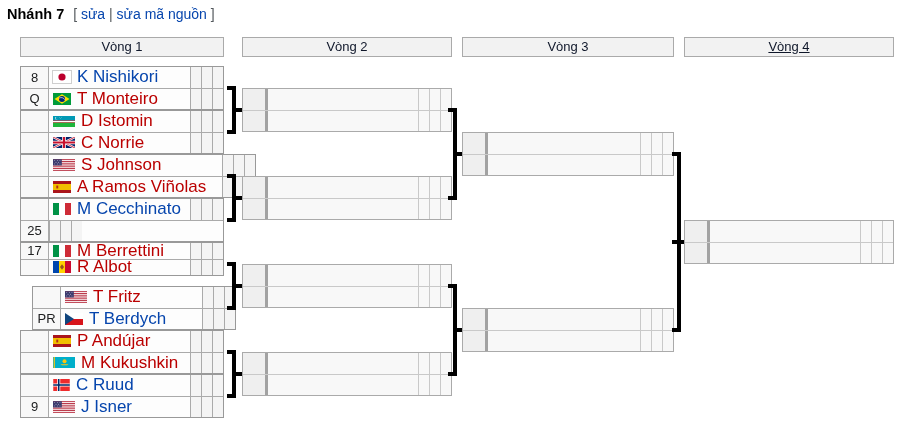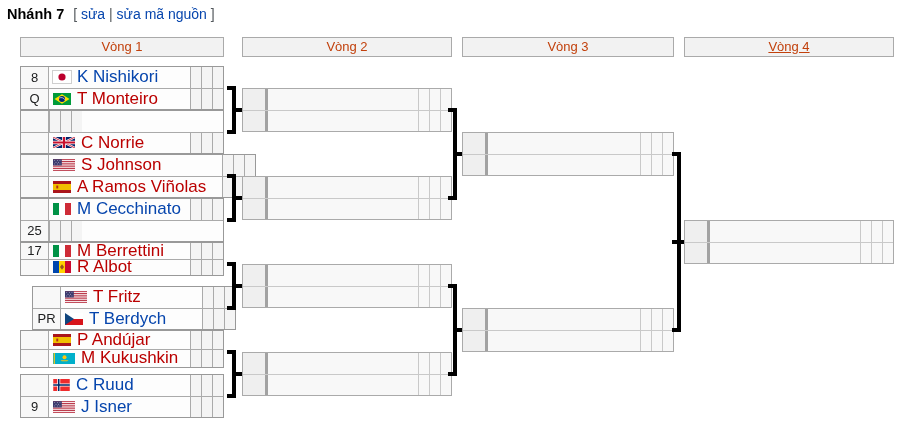--- a/index.html
+++ b/index.html
@@ -13,21 +13,21 @@
 
   
   .heading{position:absolute;left:7px;top:5px;white-space:nowrap;}
   .htitle{font-weight:bold;font-size:14.5px;color:#000;}
   .editsec{margin-left:9px;font-size:14px;}
   .b{color:#54595d;}
   .elink{color:var(--link-blue);text-decoration:none;cursor:pointer;}
 
   
   .rhead{position:absolute;top:37px;height:20px;background:#f2f2f2;border:1px solid #aaa;
-         box-sizing:border-box;text-align:center;font-size:13px;line-height:17px;color:#c2410c;}
+         box-sizing:border-box;text-align:center;font-size:13px;line-height:17px;color:#0f172a;}
 
   
   .match{position:absolute;box-sizing:border-box;display:flex;flex-direction:column;}
   .m-r1{border:1px solid #999;background:#fdfdfd;}
   .prow{flex:1;display:flex;min-height:0;align-items:stretch;}
   .prow + .prow{border-top:1px solid #aaa;}
   .seed{width:27px;flex:0 0 27px;border-right:1px solid #aaa;background:#f8f8f8;
         display:flex;align-items:center;justify-content:center;font-size:13px;color:#202122;}
   .pname{flex:1;display:flex;align-items:center;padding-left:4px;gap:6px;font-size:17px;
          overflow:hidden;white-space:nowrap;background:#fdfdfd;}
@@ -101,20 +101,37 @@
             <a class="plink red">T Monteiro</a>
           </div>
           <div class="score"></div>
           <div class="score"></div>
           <div class="score"></div>
         </div>
       </div>
       <div class="match m-r1" style="left: 20px; top: 110px; width: 204px; height: 44px;">
         <div class="prow">
           <div class="seed"></div>
+          <div class="pname">
+            <span class="flag">
+              <svg viewBox="0 0 44 22" width="22" height="11">
+                <rect width="44" height="22" fill="#1eb53a"></rect>
+                <rect width="44" height="13.3" fill="#ce1126"></rect>
+                <rect width="44" height="12.4" fill="#fff"></rect>
+                <rect width="44" height="9.7" fill="#ce1126"></rect>
+                <rect width="44" height="8.8" fill="#0099b5"></rect>
+                <circle cx="6.6" cy="4.4" r="2.6" fill="#fff"></circle>
+                <circle cx="7.8" cy="4.4" r="2.6" fill="#0099b5"></circle>
+                <circle cx="13" cy="2.5" r=".6" fill="#fff"></circle>
+                <circle cx="17" cy="2.5" r=".6" fill="#fff"></circle>
+                <circle cx="15" cy="5.5" r=".6" fill="#fff"></circle>
+              </svg>
+            </span>
+            <a class="plink red">D Istomin</a>
+          </div>
           <div class="score"></div>
           <div class="score"></div>
           <div class="score"></div>
         </div>
         <div class="prow">
           <div class="seed"></div>
           <div class="pname">
             <span class="flag">
               <svg viewBox="0 0 60 30" width="22" height="11">
                 <rect width="60" height="30" fill="#012169"></rect>
@@ -285,21 +302,21 @@
                 <path d="M0,0 L15,10 L0,20 Z" fill="#11457e"></path>
               </svg>
             </span>
             <a class="plink blue">T Berdych</a>
           </div>
           <div class="score"></div>
           <div class="score"></div>
           <div class="score"></div>
         </div>
       </div>
-      <div class="match m-r1" style="left: 20px; top: 330px; width: 204px; height: 38px;">
+      <div class="match m-r1" style="left: 20px; top: 330px; width: 204px; height: 44px;">
         <div class="prow">
           <div class="seed"></div>
           <div class="pname">
             <span class="flag">
               <svg viewBox="0 0 30 20" width="18" height="12">
                 <rect width="30" height="20" fill="#aa151b"></rect>
                 <rect y="5" width="30" height="10" fill="#f1bf00"></rect>
                 <rect x="5.5" y="7.6" width="3.2" height="4.8" fill="#aa151b" opacity=".85"></rect>
               </svg>
             </span>

